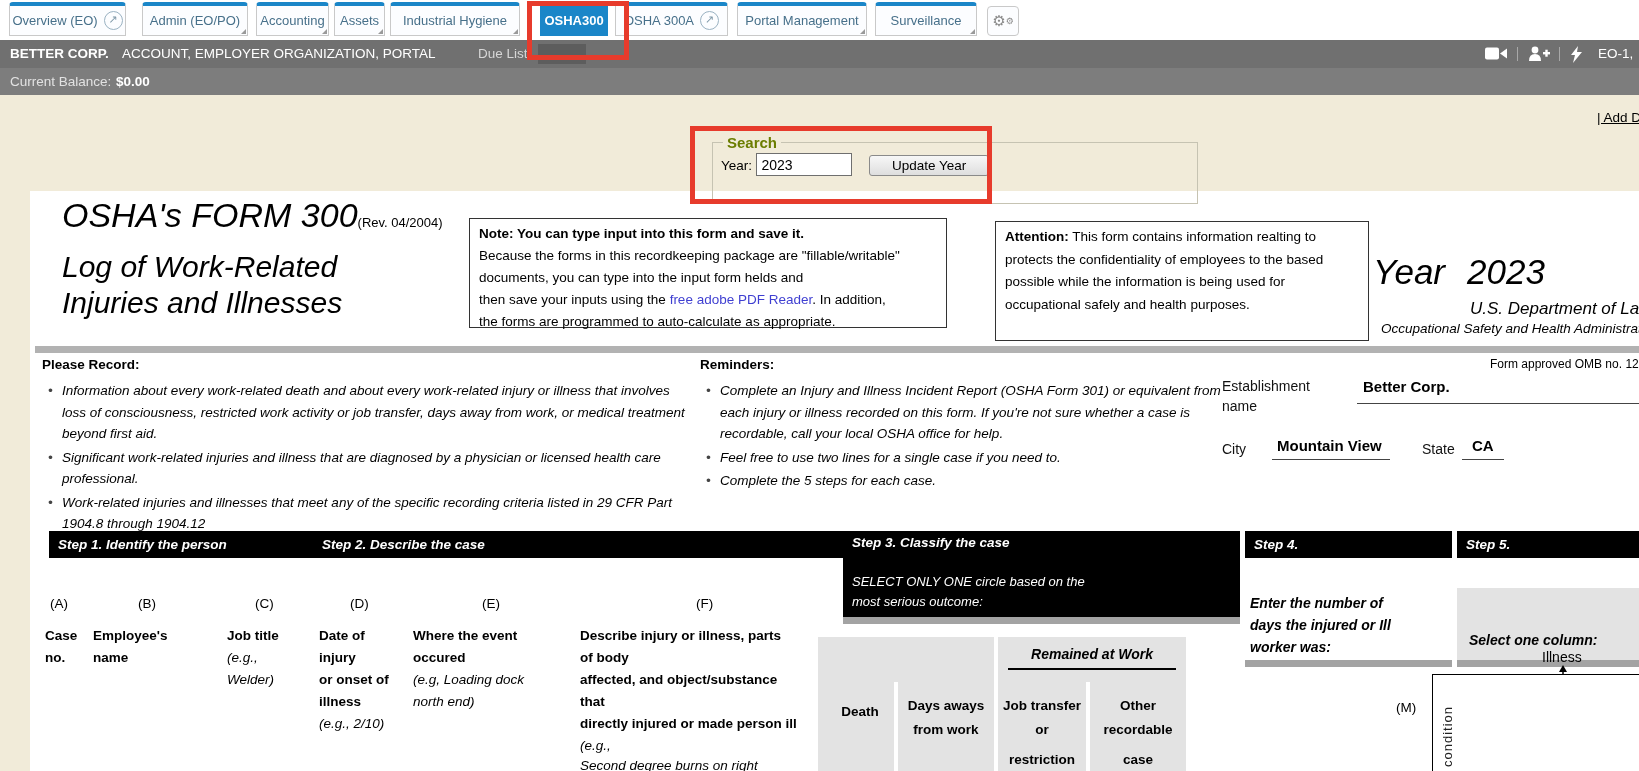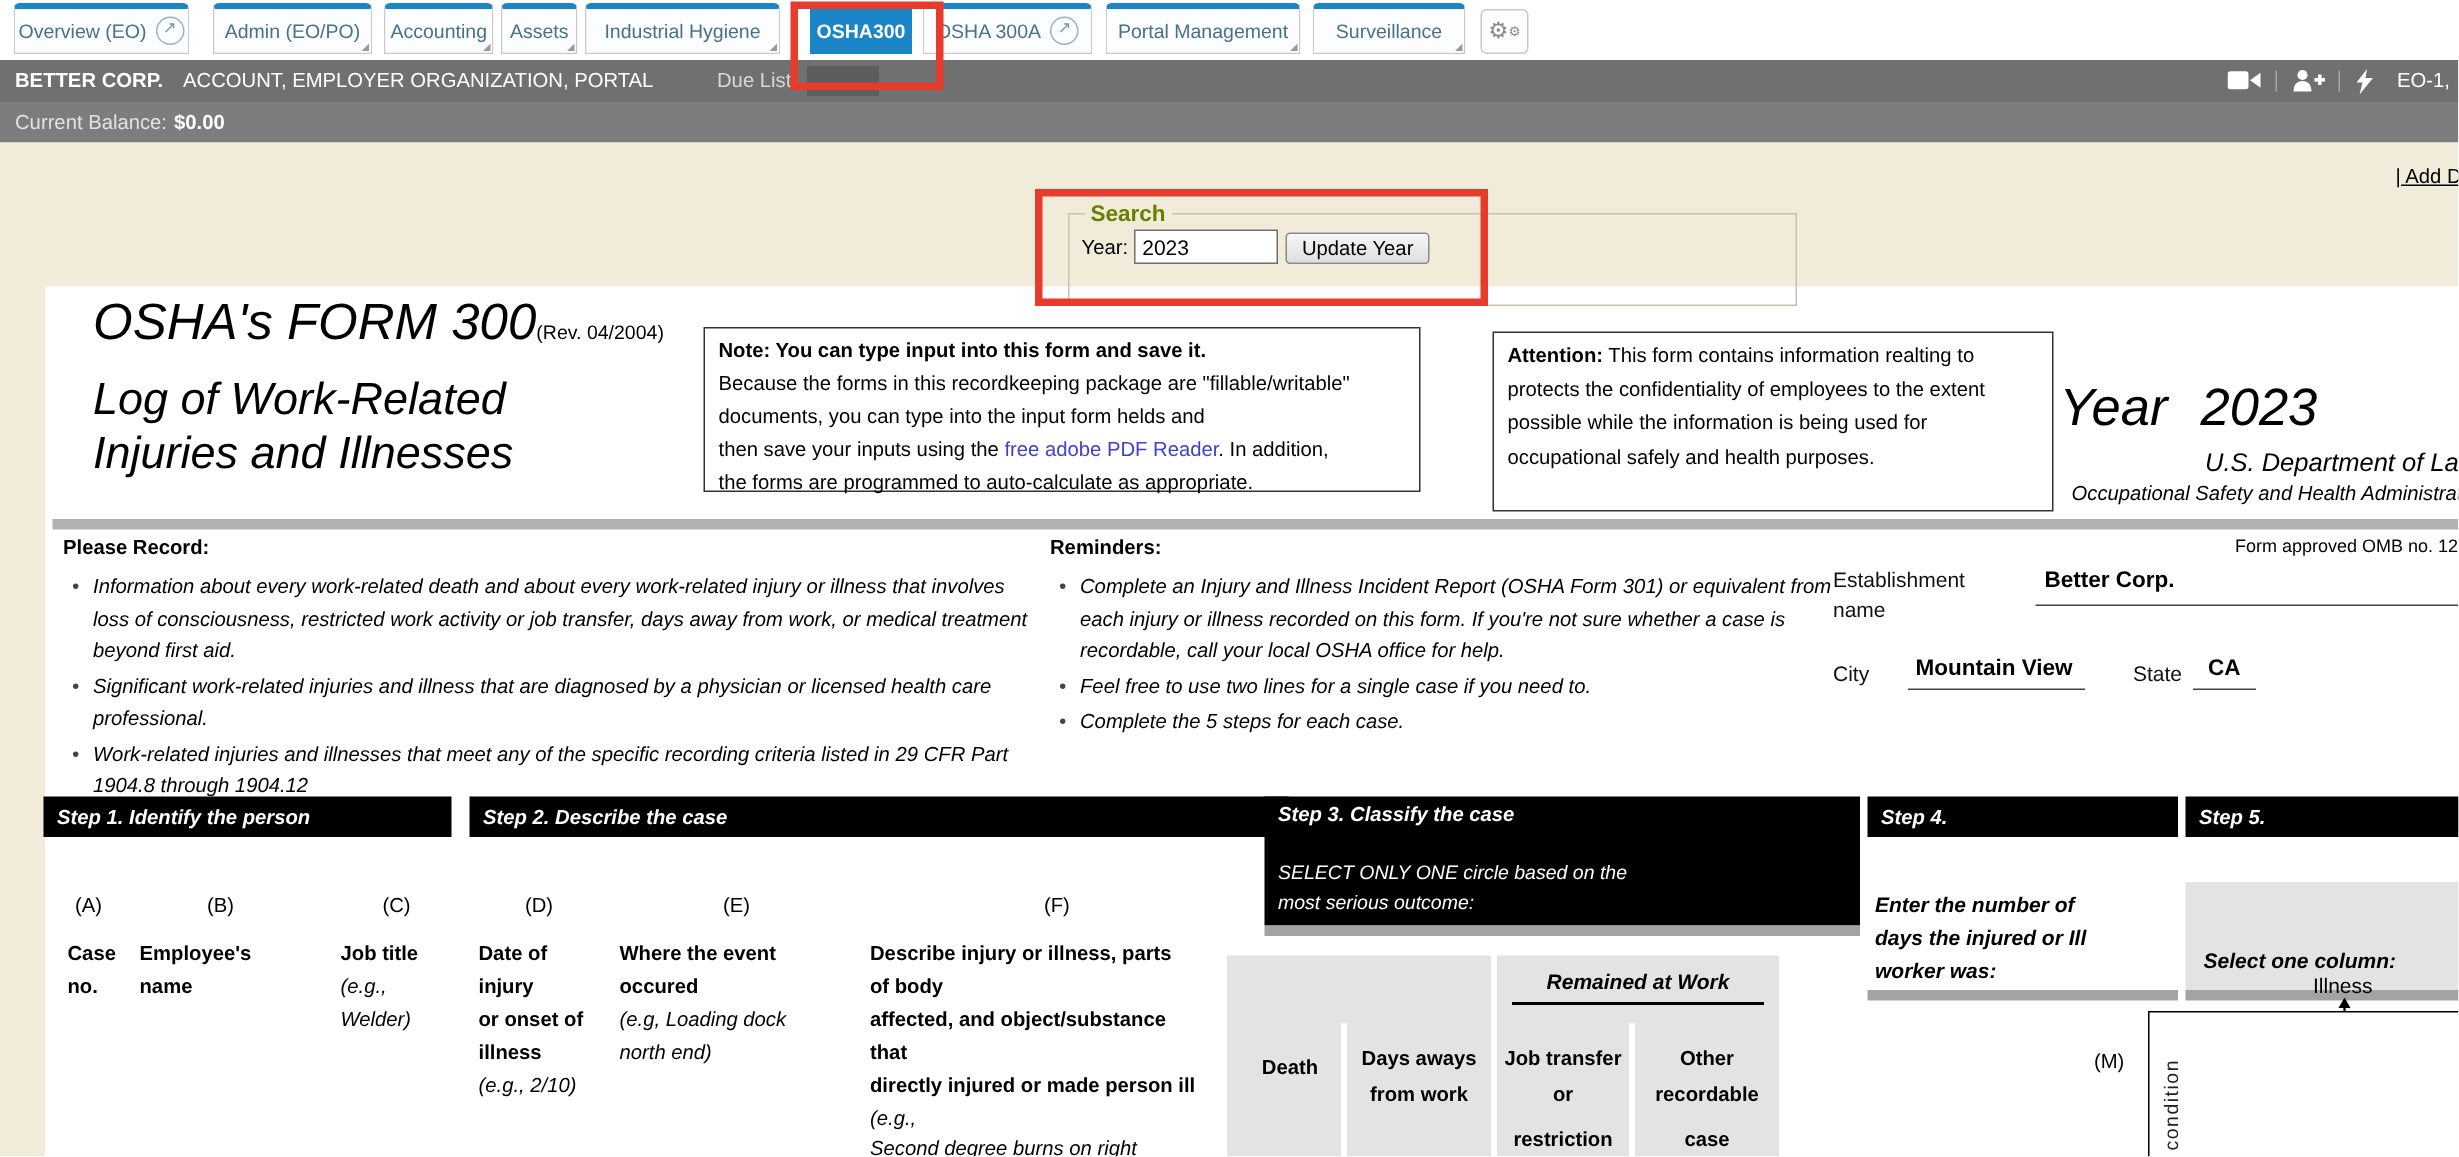--- a/index.html
+++ b/index.html
@@ -30,21 +30,21 @@
   
   .beige{position:absolute;left:0;top:95px;width:1639px;height:676px;background:#f1ebd9}
   .sheet{position:absolute;left:30px;top:191px;width:1609px;height:580px;background:#fff}
   
   fieldset.search{position:absolute;left:712px;top:134px;width:486px;height:70px;box-sizing:border-box;
        border:1px solid #c6c3b2;margin:0;padding:2px 8px;background:transparent}
   fieldset.search legend{font-size:15px;font-weight:bold;color:#6b7d00;padding:0 4px;margin-left:2px}
   .yr-label{font-size:13.5px;color:#000}
   .yr-input{width:86px;height:19px;border:1px solid #6f6f6f;font-size:14px;padding:1px 4px;
        font-family:"Liberation Sans",sans-serif}
-  .yr-btn{font-size:13.5px;padding:2px 10px;background:linear-gradient(#f7f7f7,#dedede);
+  .yr-btn{margin-left:12px;font-size:13.5px;padding:2px 22px;background:linear-gradient(#f7f7f7,#dedede);
        border:1px solid #8a8a8a;border-radius:3px;font-family:"Liberation Sans",sans-serif;cursor:pointer}
   
   .redbox{position:absolute;border:5px solid #e73b2c;z-index:60;pointer-events:none}
   
   .ftitle{position:absolute;left:62px;top:196px;font-style:italic;font-size:34px;white-space:nowrap}
   .frev{font-size:13px;font-style:normal}
   .fsub{position:absolute;left:62px;font-style:italic;font-size:30px;white-space:nowrap}
   .notebox{position:absolute;box-sizing:border-box;border:1px solid #333;background:#fff;
        font-size:13.5px;line-height:22px;padding:4px 9px}
   .notebox b{font-weight:bold}
@@ -183,21 +183,21 @@
   <div class="notebox" style="left:469px;top:218px;width:478px;height:110px">
     <div><b>Note: You can type input into this form and save it.</b></div>
     <div>Because the forms in this recordkeeping package are "fillable/writable"</div>
     <div>documents, you can type into the input form helds and</div>
     <div><span>then save your inputs using the </span><a class="plink">free adobe PDF Reader</a><span>. In addition,</span></div>
     <div>the forms are programmed to auto-calculate as appropriate.</div>
   </div>
 
   <div class="notebox" style="left:995px;top:221px;width:374px;height:120px;line-height:22.5px">
     <div><b>Attention:</b><span> This form contains information realting to</span></div>
-    <div>protects the confidentiality of employees to the extent</div>
+    <div>protects the confidentiality of employees to the based</div>
     <div>possible while the information is being used for</div>
     <div>occupational safely and health purposes.</div>
   </div>
 
   <div class="yearbig" style="left:1373px"><span>Year</span><span style="margin-left:22px">2023</span></div>
   <div class="dept" style="left:1470px;top:299px;font-size:17px">U.S. Department of Lab</div>
   <div class="dept" style="left:1381px;top:321px;font-size:13.5px">Occupational Safety and Health Administrat</div>
 
   <div class="divider"></div>
   <div class="omb">Form approved OMB no. 121</div>
@@ -223,21 +223,21 @@
   <div class="estval" style="left:1363px;top:378px">Better Corp.</div>
   <div class="uline" style="left:1357px;top:402px;width:282px"></div>
 
   <div class="estlabel" style="left:1222px;top:439px">City</div>
   <div class="estval" style="left:1277px;top:437px">Mountain View</div>
   <div class="uline" style="left:1272px;top:458px;width:118px"></div>
   <div class="estlabel" style="left:1422px;top:439px">State</div>
   <div class="estval" style="left:1472px;top:437px">CA</div>
   <div class="uline" style="left:1462px;top:458px;width:42px"></div>
 
-  <div class="stepbar" style="left:29px;width:272px">Step 1. Identify the person</div>
+  <div class="stepbar" style="left:49px;width:272px">Step 1. Identify the person</div>
   <div class="stepbar" style="left:313px;width:546px">Step 2. Describe the case</div>
   <div class="step3box">
     <div class="t">Step 3. Classify the case</div>
     <div class="n">
       <div>SELECT ONLY ONE circle based on the</div>
       <div>most serious outcome:</div>
     </div>
   </div>
   <div class="shadow" style="left:843px;top:617px;width:397px"></div>
   <div class="stepbar" style="left:1245px;width:207px">Step 4.</div>

